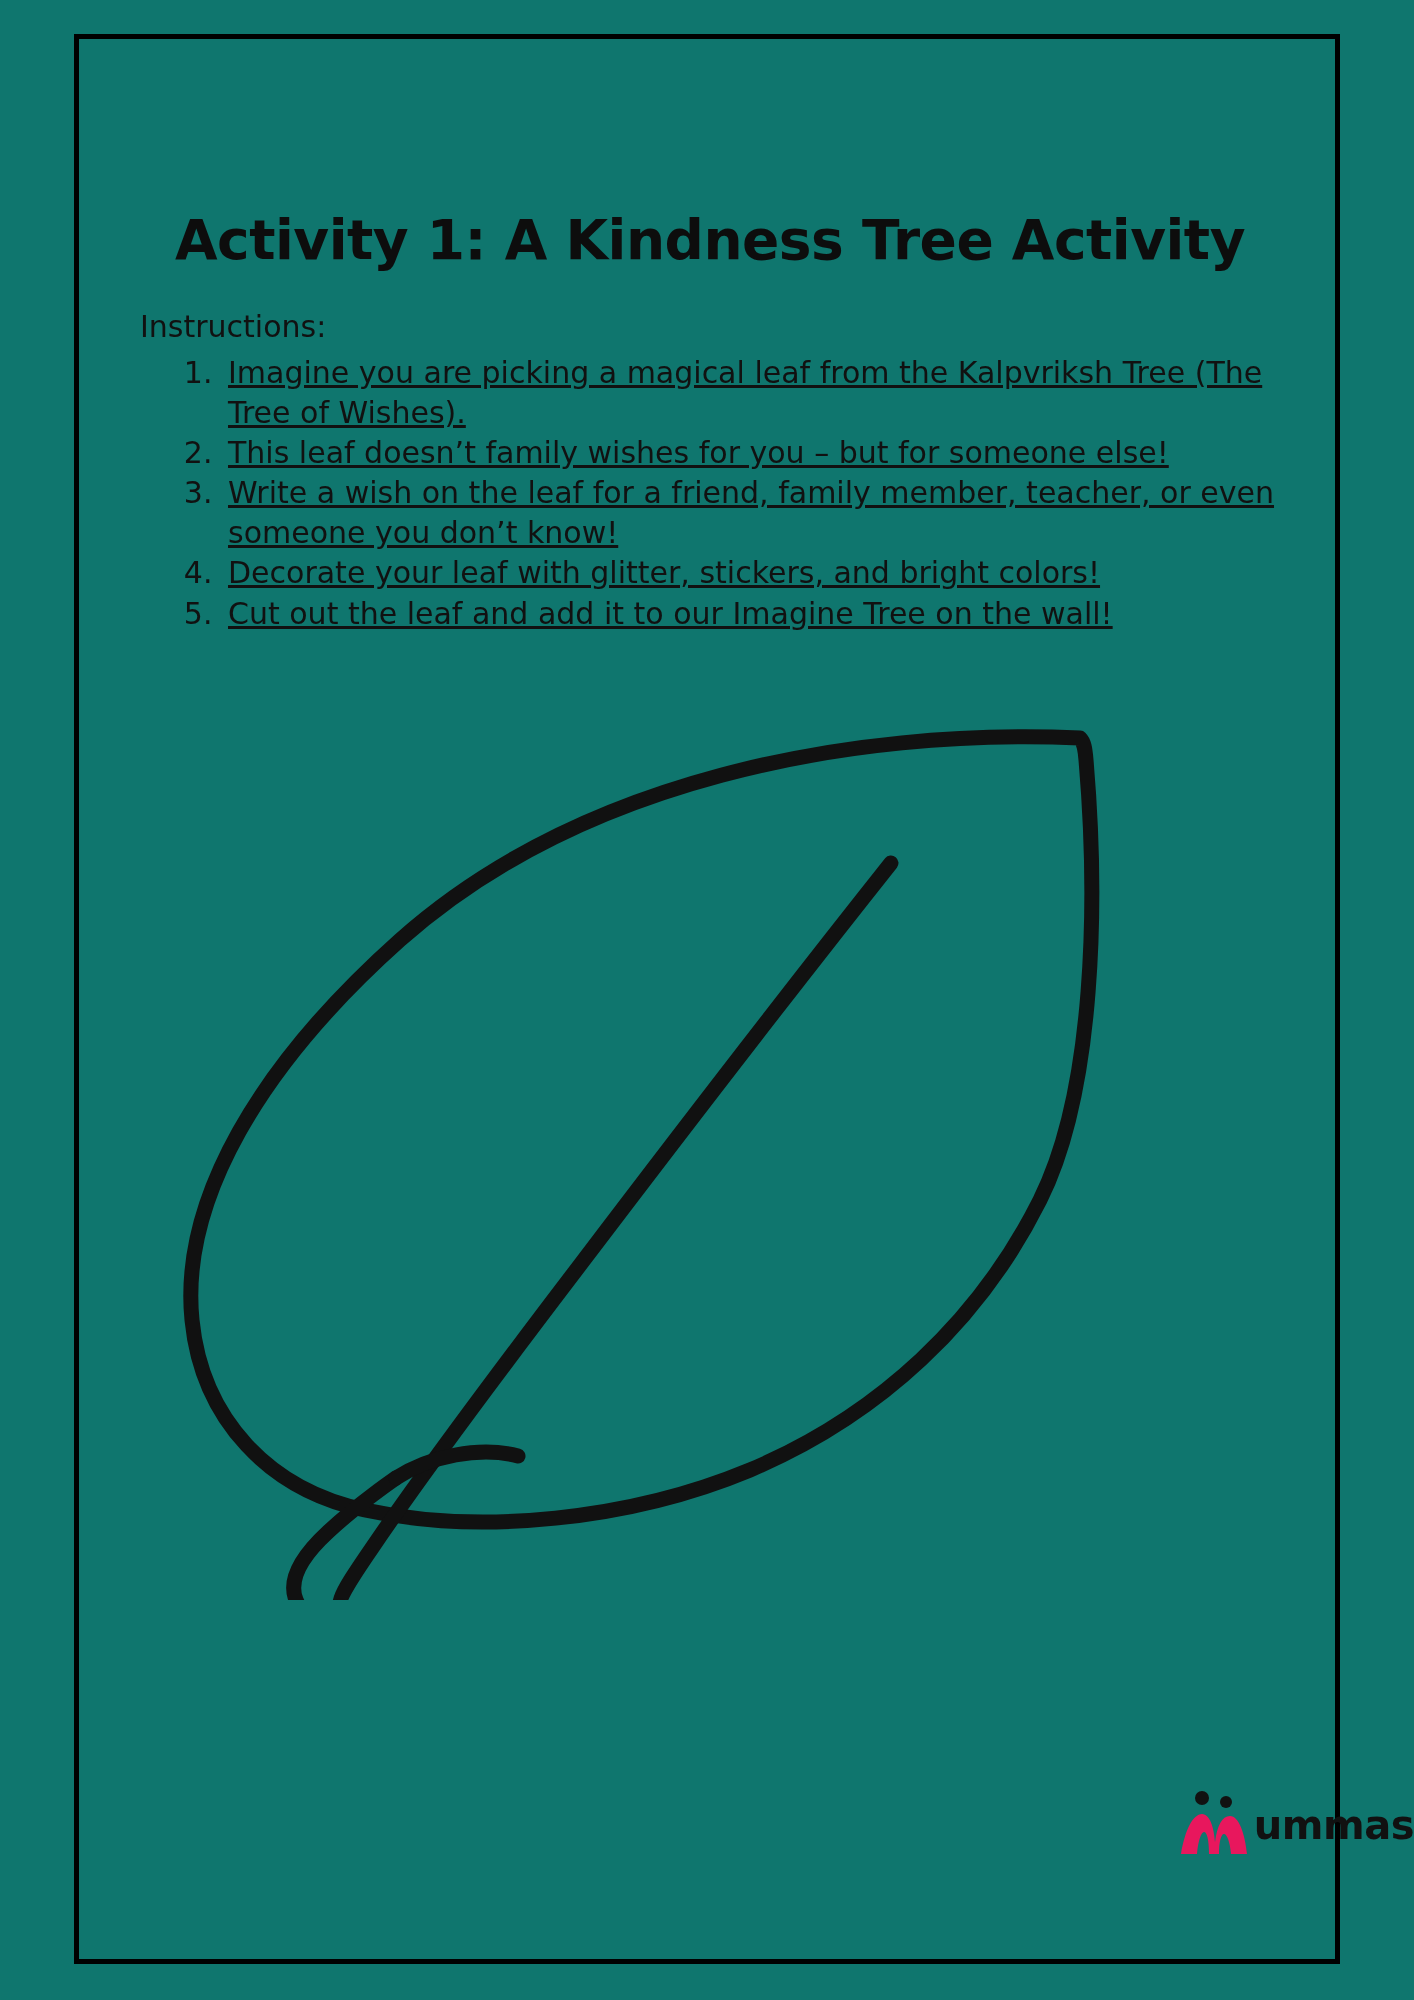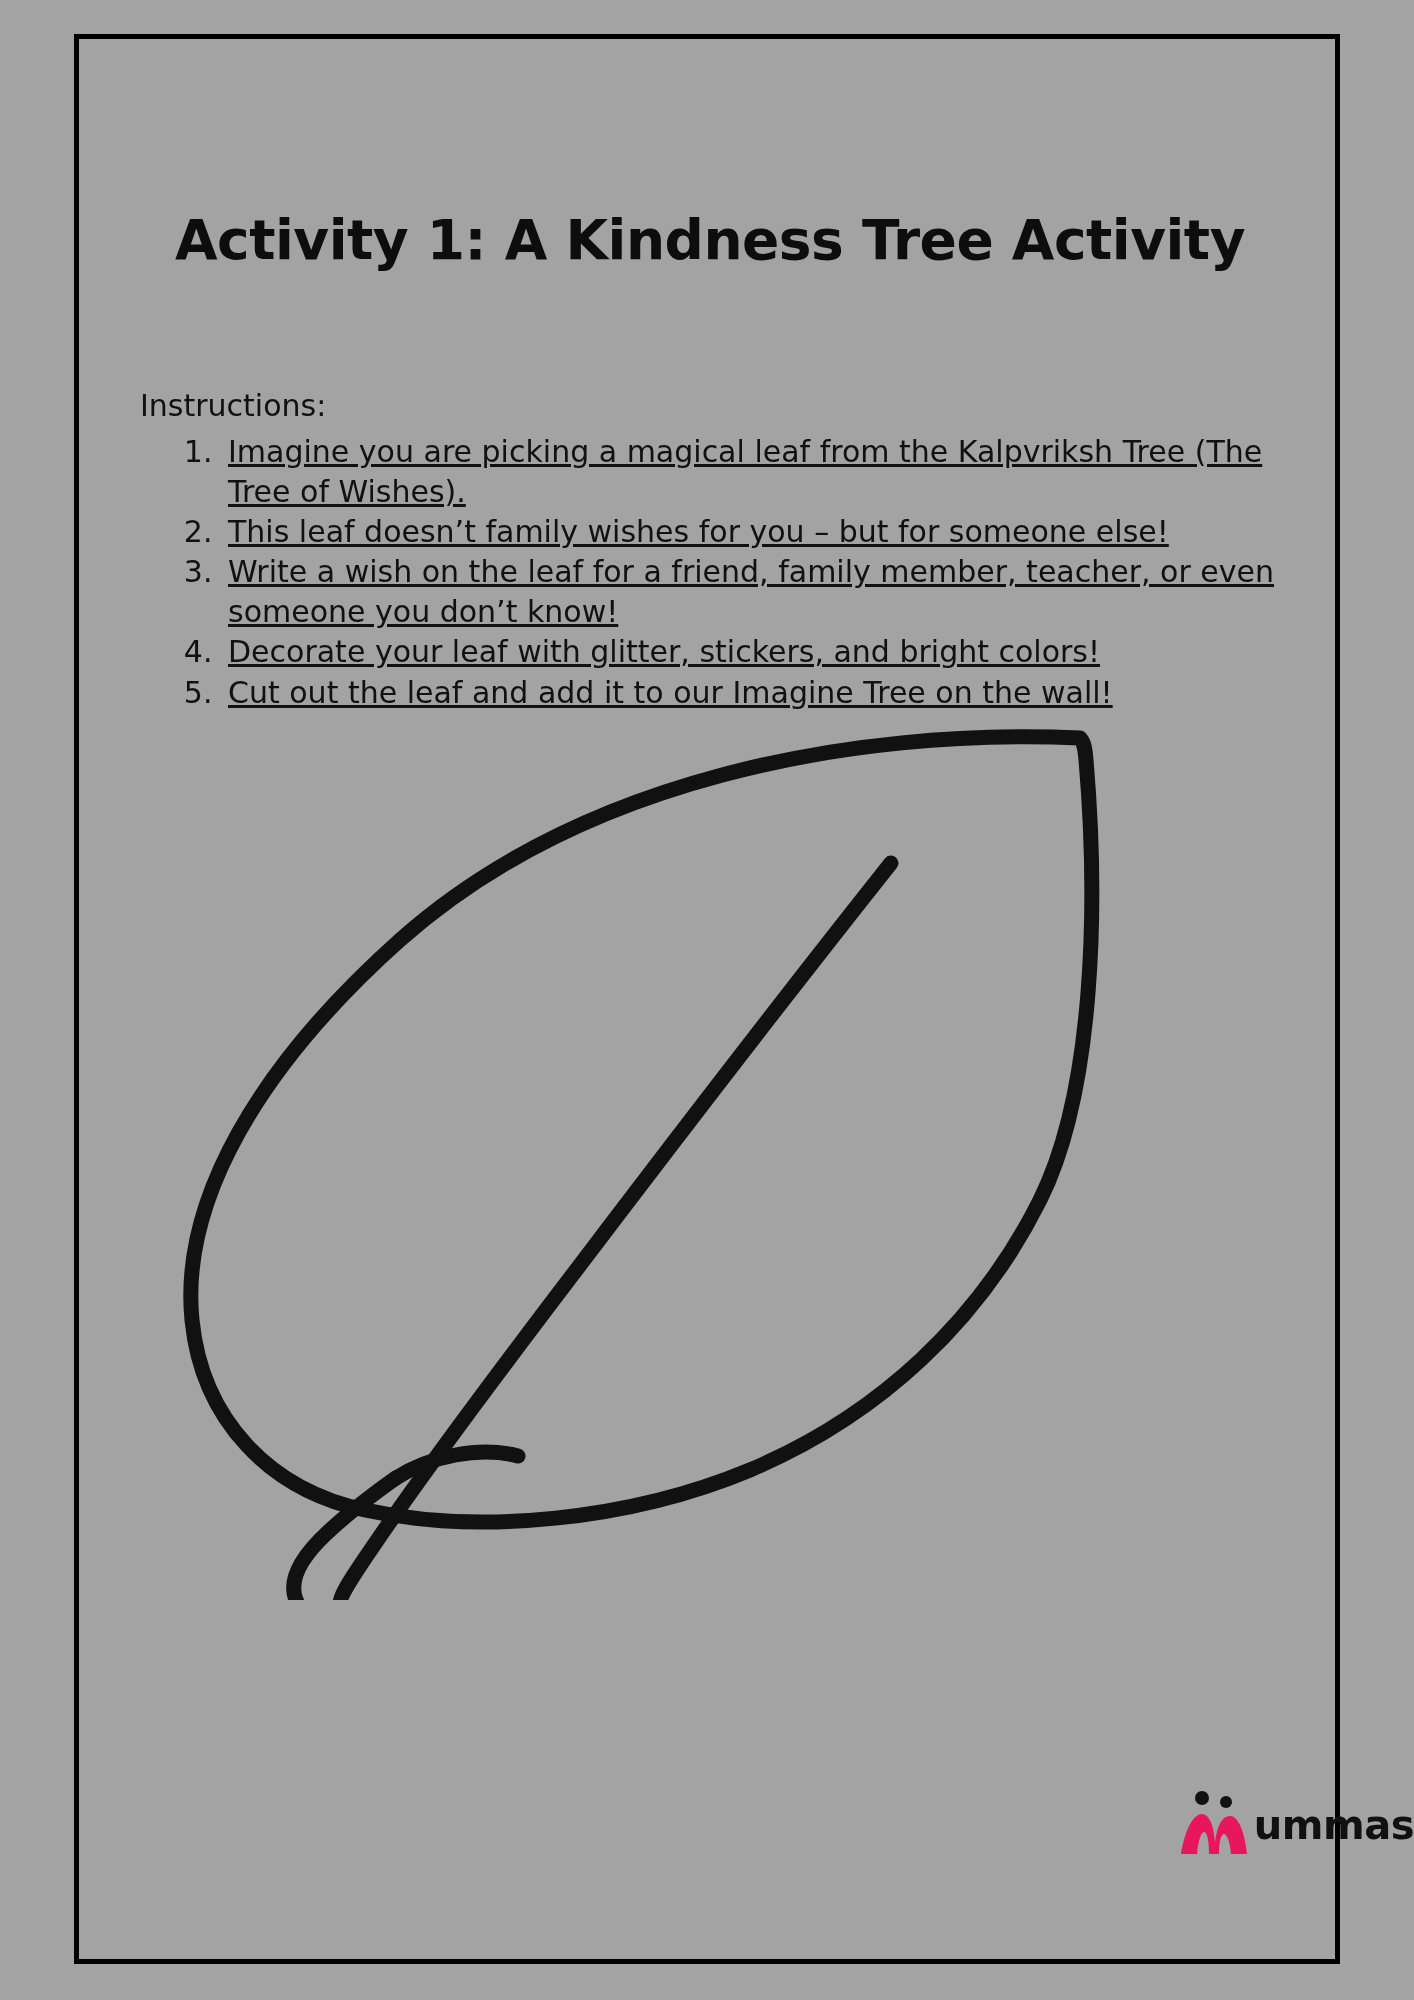--- a/index.html
+++ b/index.html
@@ -11,21 +11,21 @@
     width: 1414px;
     height: 2000px;
     font-family: "DejaVu Sans", "Liberation Sans", sans-serif;
     color: #111111;
     overflow: hidden;
   }
   .page {
     position: relative;
     width: 1414px;
     height: 2000px;
-    background: #a3a3a3;
+    background: #0f766e;
     box-sizing: border-box;
   }
   .page-border {
     position: absolute;
     left: 74px;
     top: 34px;
     width: 1266px;
     height: 1930px;
     border: 5px solid #000000;
     box-sizing: border-box;
@@ -41,21 +41,21 @@
     font-size: 55px;
     font-weight: 700;
     letter-spacing: -0.5px;
     color: #0d0d0d;
     text-align: center;
     margin: 0;
     padding: 0;
     line-height: 1.1;
   }
   .instructions-label {
-    margin-top: 117px;
+    margin-top: 38px;
     font-size: 30px;
     font-weight: 400;
     color: #111111;
     line-height: 1.2;
   }
   ol.steps {
     margin: 8px 0 0 0;
     padding-left: 82px;
     font-size: 30px;
     line-height: 1.34;

